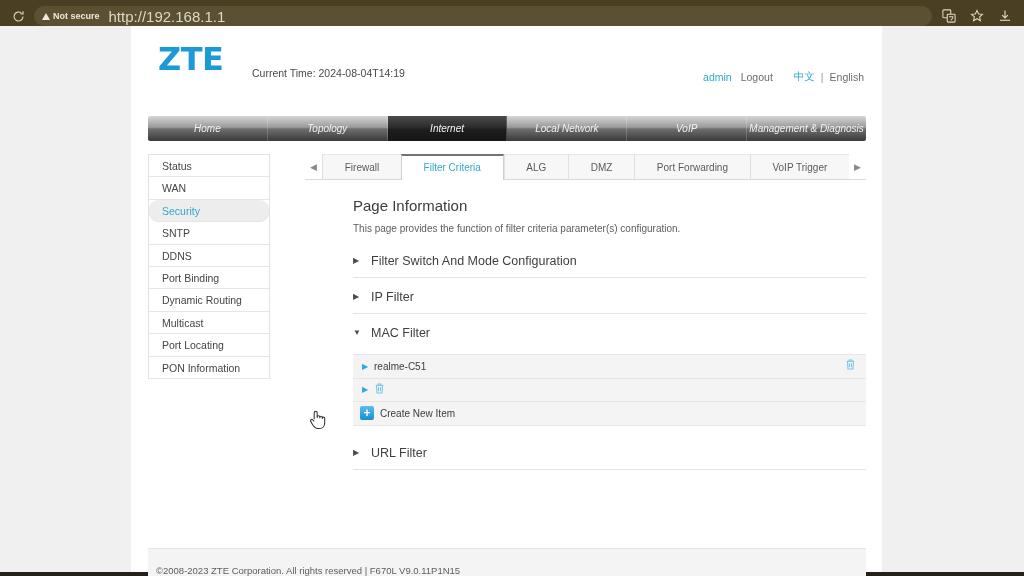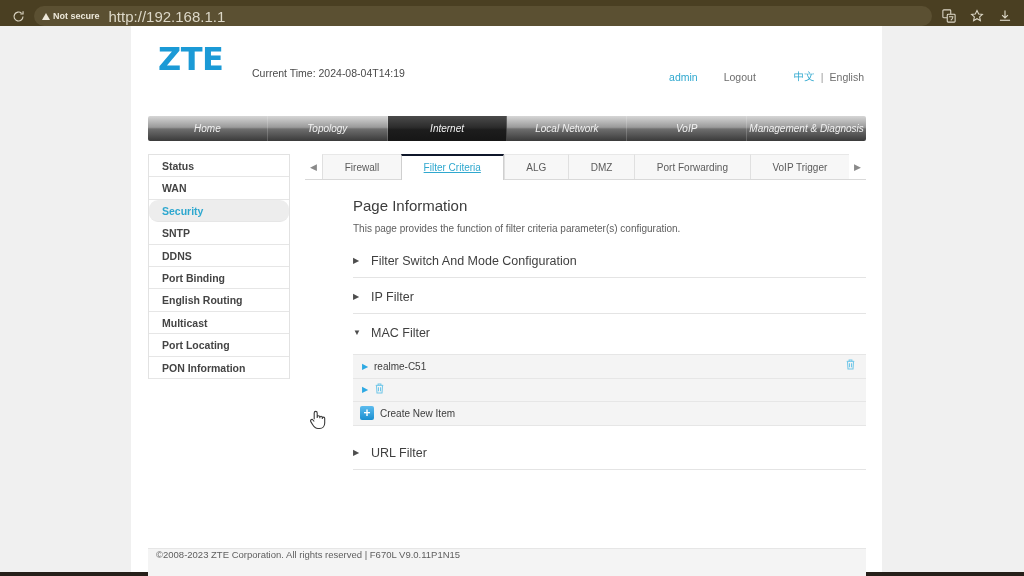--- a/index.html
+++ b/index.html
@@ -129,21 +129,21 @@
     font-size: 10.5px;
     color: #4a4a4a;
   }
   .header-links {
     position: absolute;
     right: 18px;
     top: 44px;
     display: flex;
     align-items: center;
     font-size: 10.5px;
-    gap: 26px;
+    gap: 9px;
   }
   .link-teal { color: #2fa8cf; }
   .link-gray { color: #6d6d6d; }
   .link-sep { color: #9a9a9a; margin: 0 1px; }
   .lang-group { display: flex; align-items: center; gap: 5px; margin-left: 12px; }
 
   
   .main-nav {
     position: absolute;
     left: 17px;
@@ -176,26 +176,25 @@
   .rp-body {
     position: absolute;
     top: 128px;
     left: 17px;
     width: 718px;
     height: 390px;
   }
   .sidebar {
     position: absolute;
     left: 0; top: 0;
-    width: 142px;
+    width: 122px;
     border: 1px solid #e2e2e2;
     border-bottom: none;
     box-sizing: border-box;
     background: #ffffff;
-    font-weight: bold;
   }
   .side-item {
     height: 22.4px;
     line-height: 22.4px;
     padding-left: 13px;
     font-size: 10.5px;
     color: #444;
     border-bottom: 1px solid #e6e6e6;
     box-sizing: border-box;
     white-space: nowrap;
@@ -240,26 +239,25 @@
     border-left: 1px solid #e0e0e0;
     border-top: 1px solid #e8e8e8;
     box-sizing: border-box;
     white-space: nowrap;
     padding: 0 6px;
   }
   .tab:last-of-type { border-right: 1px solid #e0e0e0; }
   .tab.active {
     background: #ffffff;
     color: #2fa8cf;
-    border-top: 2px solid #0f172a;
+    border-top: 2px solid #737373;
     border-left: 1px solid #cfcfcf;
     border-right: 1px solid #cfcfcf;
     margin-bottom: -1px;
     padding-bottom: 1px;
-    text-decoration: underline;
   }
 
   
   .panel {
     padding: 17px 0 0 5px;
     margin-left: 43px;
   }
   .page-title {
     font-size: 15px;
     color: #3c3c3c;
@@ -356,21 +354,21 @@
   
   .rp-footer {
     position: absolute;
     left: 17px;
     top: 522px;
     width: 718px;
     height: 28px;
     background: #f4f4f4;
     border-top: 1px solid #e6e6e6;
     display: flex;
-    align-items: flex-start;
+    align-items: flex-end;
     padding-left: 8px;
     box-sizing: border-box;
   }
   .footer-text {
     font-size: 9.5px;
     color: #5e5e5e;
   }
 </style>
 </head>
 <body>
@@ -441,21 +439,21 @@
 
   <div class="rp-body">
 
     <div class="sidebar">
       <div class="side-item">Status</div>
       <div class="side-item">WAN</div>
       <div class="side-item active">Security</div>
       <div class="side-item">SNTP</div>
       <div class="side-item">DDNS</div>
       <div class="side-item">Port Binding</div>
-      <div class="side-item">English Routing</div>
+      <div class="side-item">Dynamic Routing</div>
       <div class="side-item">Multicast</div>
       <div class="side-item">Port Locating</div>
       <div class="side-item">PON Information</div>
     </div>
 
     <div class="content">
 
       <div class="tabstrip">
         <div class="tab-arrow">◀</div>
         <div class="tab">Firewall</div>

